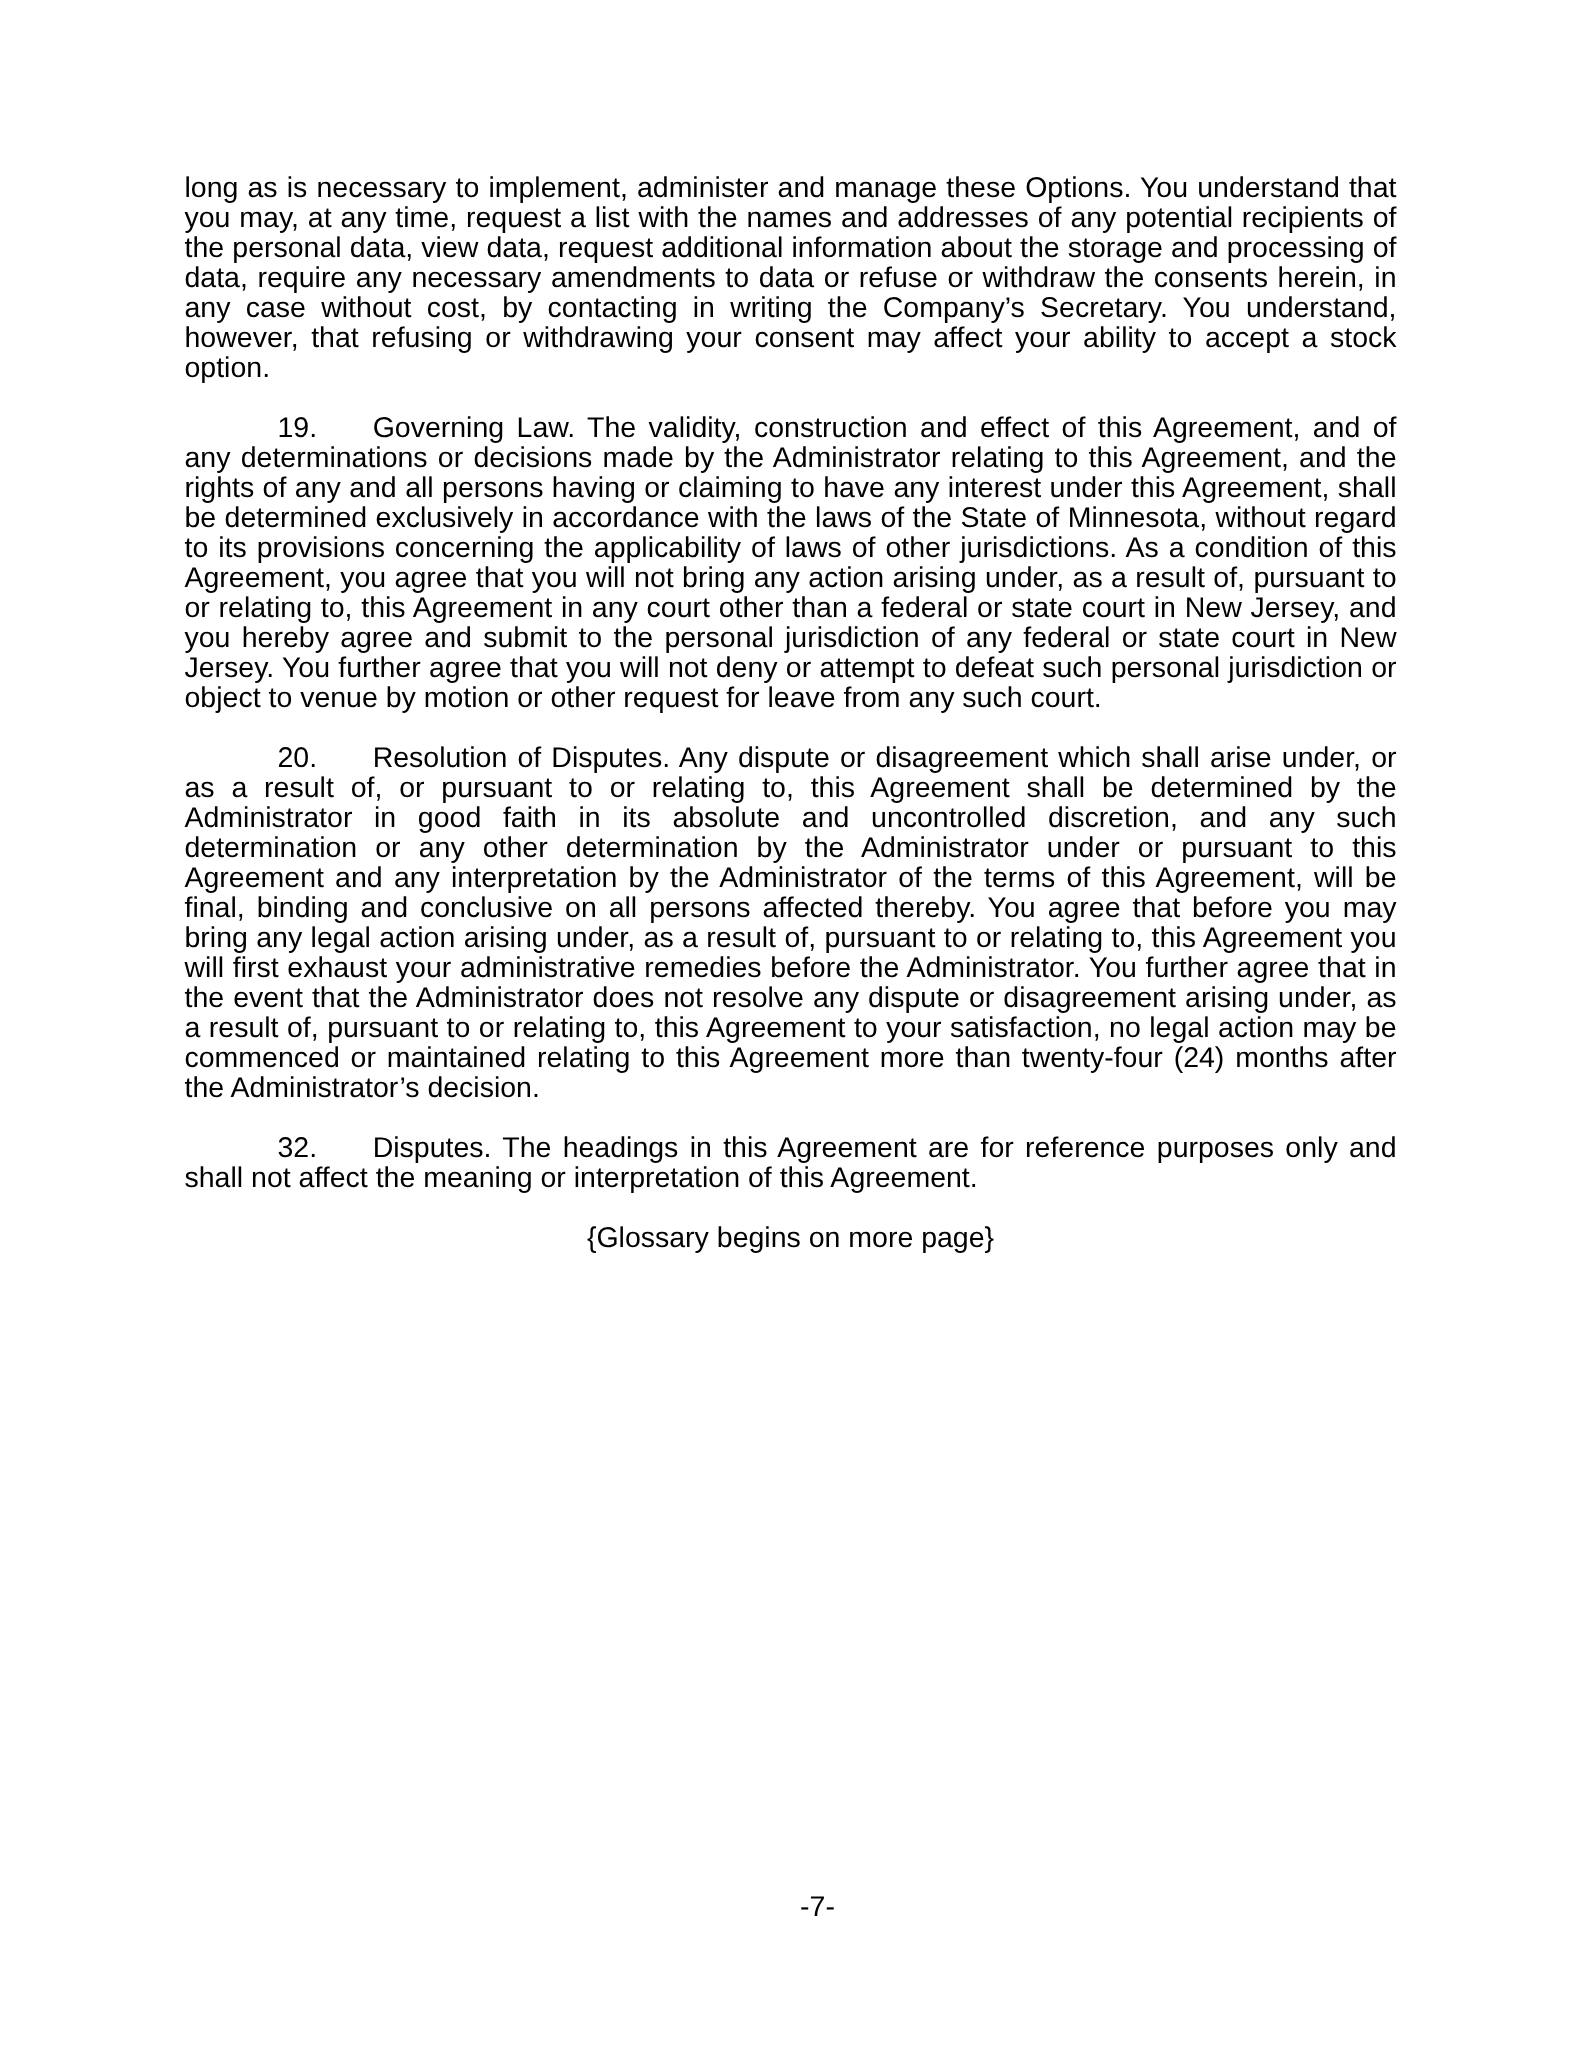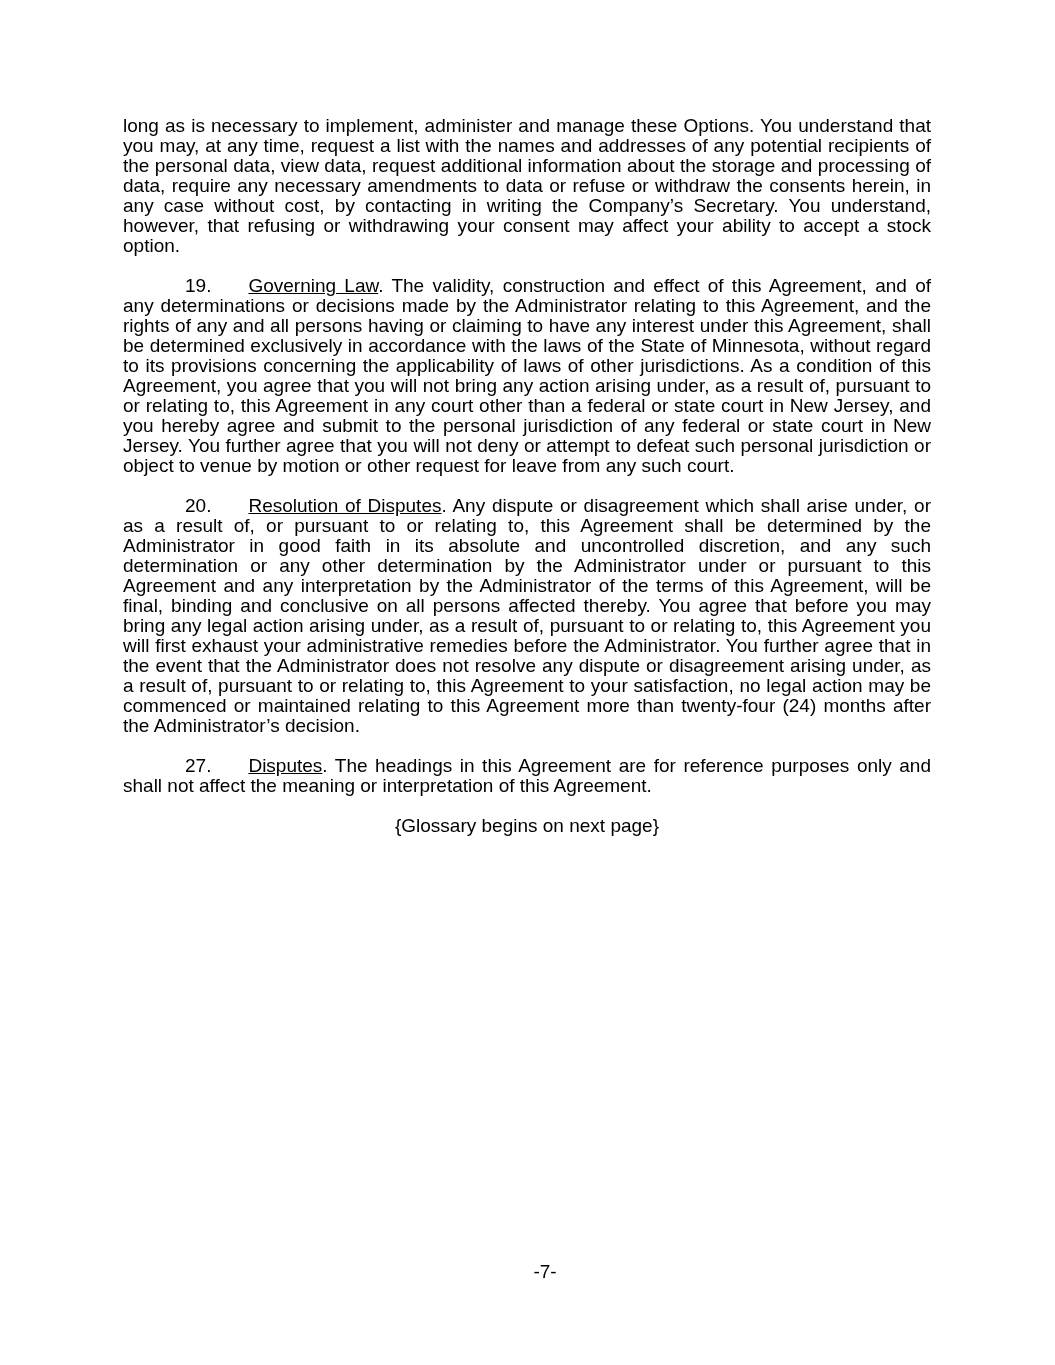--- a/index.html
+++ b/index.html
@@ -30,21 +30,20 @@
     text-align: justify;
   }
   .para.numbered {
     text-indent: 62px;
   }
   .tab {
     display: inline-block;
     width: 37px;
   }
   .sec-heading {
-    text-decoration: underline;
   }
   .glossary {
     margin: 20px 0 0 0;
     text-align: center;
   }
   .footer {
     position: absolute;
     left: 0;
     top: 1262px;
     width: 100%;
@@ -56,20 +55,20 @@
 
 <div class="page">
   <div class="content">
 
     <p class="para"><span>long as is necessary to implement, administer and manage these Options. You understand that you may, at any time, request a list with the names and addresses of any potential recipients of the personal data, view data, request additional information about the storage and processing of data, require any necessary amendments to data or refuse or withdraw the consents herein, in any case without cost, by contacting in writing the Company’s Secretary. You understand, however, that refusing or withdrawing your consent may affect your ability to accept a stock option.</span></p>
 
     <p class="para numbered"><span>19.</span><span class="tab"></span><span class="sec-heading">Governing Law</span><span>. The validity, construction and effect of this Agreement, and of any determinations or decisions made by the Administrator relating to this Agreement, and the rights of any and all persons having or claiming to have any interest under this Agreement, shall be determined exclusively in accordance with the laws of the State of Minnesota, without regard to its provisions concerning the applicability of laws of other jurisdictions. As a condition of this Agreement, you agree that you will not bring any action arising under, as a result of, pursuant to or relating to, this Agreement in any court other than a federal or state court in New Jersey, and you hereby agree and submit to the personal jurisdiction of any federal or state court in New Jersey. You further agree that you will not deny or attempt to defeat such personal jurisdiction or object to venue by motion or other request for leave from any such court.</span></p>
 
     <p class="para numbered"><span>20.</span><span class="tab"></span><span class="sec-heading">Resolution of Disputes</span><span>. Any dispute or disagreement which shall arise under, or as a result of, or pursuant to or relating to, this Agreement shall be determined by the Administrator in good faith in its absolute and uncontrolled discretion, and any such determination or any other determination by the Administrator under or pursuant to this Agreement and any interpretation by the Administrator of the terms of this Agreement, will be final, binding and conclusive on all persons affected thereby. You agree that before you may bring any legal action arising under, as a result of, pursuant to or relating to, this Agreement you will first exhaust your administrative remedies before the Administrator. You further agree that in the event that the Administrator does not resolve any dispute or disagreement arising under, as a result of, pursuant to or relating to, this Agreement to your satisfaction, no legal action may be commenced or maintained relating to this Agreement more than twenty-four (24) months after the Administrator’s decision.</span></p>
 
-    <p class="para numbered"><span>27.</span><span class="tab"></span><span class="sec-heading">Disputes</span><span>. The headings in this Agreement are for reference purposes only and shall not affect the meaning or interpretation of this Agreement.</span></p>
+    <p class="para numbered"><span>32.</span><span class="tab"></span><span class="sec-heading">Disputes</span><span>. The headings in this Agreement are for reference purposes only and shall not affect the meaning or interpretation of this Agreement.</span></p>
 
-    <p class="glossary">{Glossary begins on next page}</p>
+    <p class="glossary">{Glossary begins on more page}</p>
 
   </div>
 
   <div class="footer">-7-</div>
 </div>
 
 </body></html>

